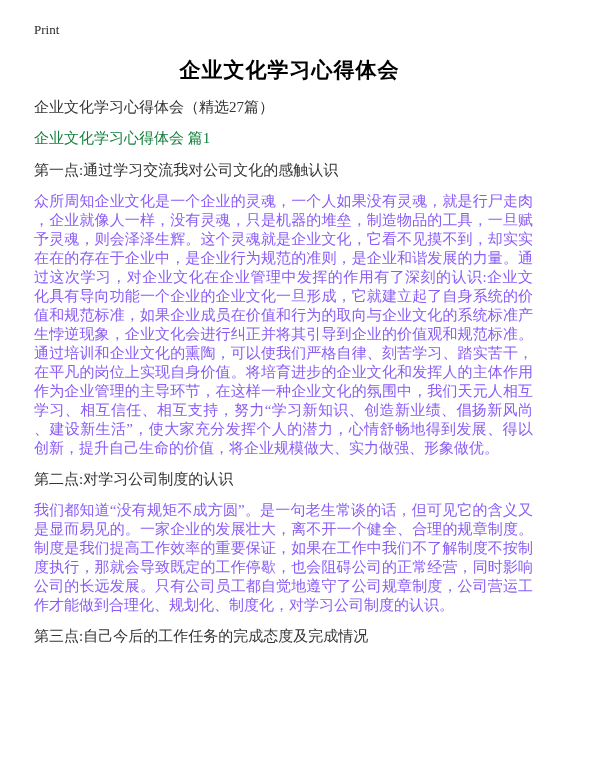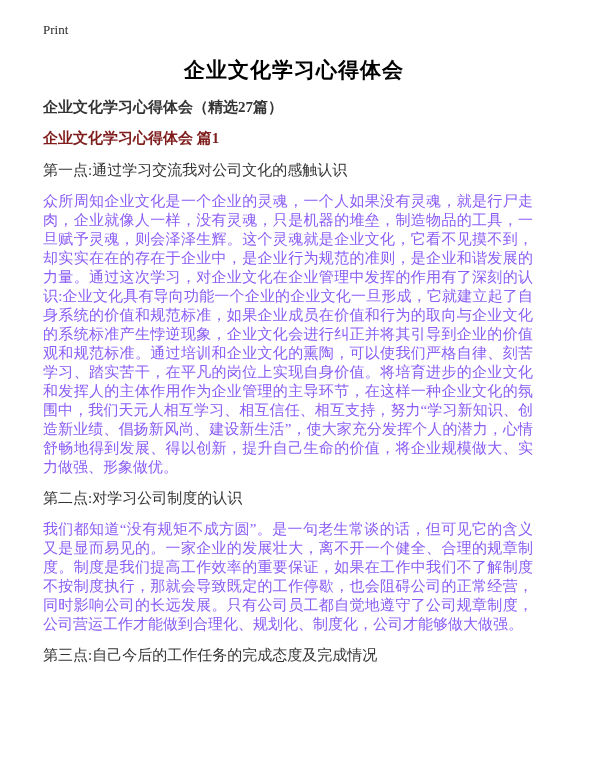--- a/index.html
+++ b/index.html
@@ -11,21 +11,21 @@
     height: 776px;
     background: #ffffff;
     overflow: hidden;
     font-family: "Liberation Serif", serif;
     color: #333333;
   }
   .page {
     box-sizing: border-box;
     width: 600px;
     height: 776px;
-    padding: 20px 55px 0 43px;
+    padding: 20px 55px 0 34px;
   }
   .print-link {
     display: inline-block;
     font-size: 13px;
     color: #2a2a2a;
     text-decoration: none;
     margin: 0 0 6px 0;
     cursor: pointer;
   }
   .doc-title {
@@ -33,26 +33,25 @@
     font-weight: bold;
     color: #000000;
     text-align: center;
     margin: 12px 0 14px 0;
     letter-spacing: 1px;
   }
   .doc-subtitle {
     font-size: 15px;
     color: #333333;
     margin: 0 0 12px 0;
-    font-weight: bold;
   }
   .article-heading {
     font-size: 15px;
-    font-weight: bold;
-    color: #7f1d1d;
+    font-weight: normal;
+    color: #15803d;
     margin: 0 0 13px 0;
   }
   .block-heading {
     font-size: 15px;
     color: #333333;
     line-height: 19px;
     margin: 6px 0 12px 0;
   }
   .body-paragraph {
     font-size: 15px;
@@ -76,18 +75,18 @@
   <div class="doc-subtitle">企业文化学习心得体会（精选27篇）</div>
 
   <div class="article-heading">企业文化学习心得体会 篇1</div>
 
   <p class="block-heading">第一点:通过学习交流我对公司文化的感触认识</p>
 
   <p class="body-paragraph">众所周知企业文化是一个企业的灵魂，一个人如果没有灵魂，就是行尸走肉，企业就像人一样，没有灵魂，只是机器的堆垒，制造物品的工具，一旦赋予灵魂，则会泽泽生辉。这个灵魂就是企业文化，它看不见摸不到，却实实在在的存在于企业中，是企业行为规范的准则，是企业和谐发展的力量。通过这次学习，对企业文化在企业管理中发挥的作用有了深刻的认识:企业文化具有导向功能一个企业的企业文化一旦形成，它就建立起了自身系统的价值和规范标准，如果企业成员在价值和行为的取向与企业文化的系统标准产生悖逆现象，企业文化会进行纠正并将其引导到企业的价值观和规范标准。通过培训和企业文化的熏陶，可以使我们严格自律、刻苦学习、踏实苦干，在平凡的岗位上实现自身价值。将培育进步的企业文化和发挥人的主体作用作为企业管理的主导环节，在这样一种企业文化的氛围中，我们天元人相互学习、相互信任、相互支持，努力“学习新知识、创造新业绩、倡扬新风尚、建设新生活”，使大家充分发挥个人的潜力，心情舒畅地得到发展、得以创新，提升自己生命的价值，将企业规模做大、实力做强、形象做优。</p>
 
   <p class="block-heading">第二点:对学习公司制度的认识</p>
 
-  <p class="body-paragraph">我们都知道“没有规矩不成方圆”。是一句老生常谈的话，但可见它的含义又是显而易见的。一家企业的发展壮大，离不开一个健全、合理的规章制度。制度是我们提高工作效率的重要保证，如果在工作中我们不了解制度不按制度执行，那就会导致既定的工作停歇，也会阻碍公司的正常经营，同时影响公司的长远发展。只有公司员工都自觉地遵守了公司规章制度，公司营运工作才能做到合理化、规划化、制度化，公司才能够做大做强。</p>
+  <p class="body-paragraph">我们都知道“没有规矩不成方圆”。是一句老生常谈的话，但可见它的含义又是显而易见的。一家企业的发展壮大，离不开一个健全、合理的规章制度。制度是我们提高工作效率的重要保证，如果在工作中我们不了解制度不按制度执行，那就会导致既定的工作停歇，也会阻碍公司的正常经营，同时影响公司的长远发展。只有公司员工都自觉地遵守了公司规章制度，公司营运工作才能做到合理化、规划化、制度化，对学习公司制度的认识。</p>
 
 
   <p class="block-heading">第三点:自己今后的工作任务的完成态度及完成情况</p>
 
 </div>
 
 </body></html>

